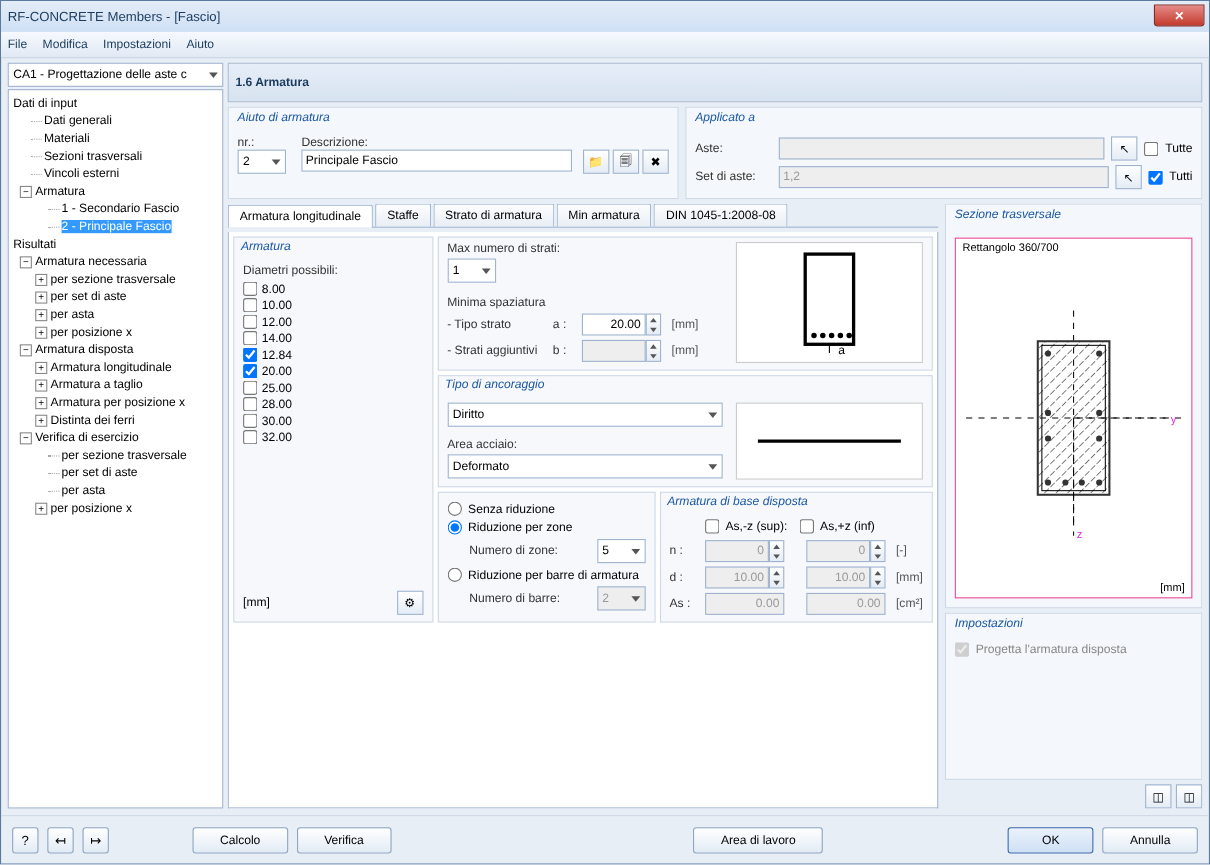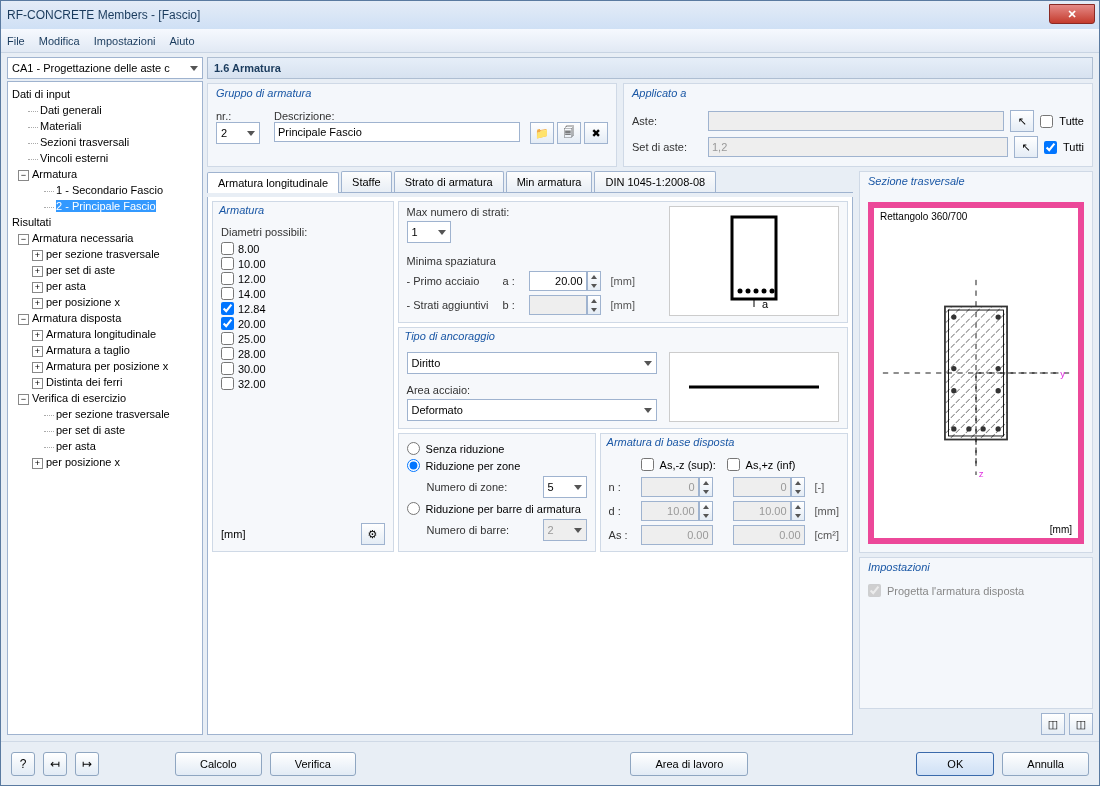--- a/index.html
+++ b/index.html
@@ -13,21 +13,21 @@
 .body-row { flex: 1; display: flex; padding: 4px 6px 4px 6px; gap: 4px; overflow: hidden; }
 .left-col { width: 196px; display: flex; flex-direction: column; }
 .dropdown-ca { height: 22px; background: #fff; border: 1px solid #9fb3cf; display: flex; align-items: center; padding: 0 4px; justify-content: space-between; width: 100%; }
 .arrow { width: 0; height: 0; border-left: 4px solid transparent; border-right: 4px solid transparent; border-top: 5px solid #555; }
 .tree { flex: 1; background: #fff; border: 1px solid #9fb3cf; margin-top: 2px; overflow: auto; padding: 4px 2px; line-height: 16px; color: #000; }
 .tree .node { white-space: nowrap; padding: 0 2px; }
 .tree .sel { background: #3399ff; color: #fff; }
 .tree .exp { display: inline-block; width: 11px; height: 11px; border: 1px solid #888; text-align: center; line-height: 9px; font-size: 9px; margin-right: 3px; }
 .tree .dots { display: inline-block; width: 10px; border-top: 1px dotted #aaa; vertical-align: middle; margin-right: 2px; }
 .right-col { flex: 1; display: flex; flex-direction: column; }
-.page-title { height: 22px; background: linear-gradient(#e6eef8,#d7e2f0); border: 1px solid #aebed2; display: flex; align-items: center; padding-left: 6px; font-weight: bold; color: #1a3b5d; }
+.page-title { height: 36px; background: linear-gradient(#e6eef8,#d7e2f0); border: 1px solid #aebed2; display: flex; align-items: center; padding-left: 6px; font-weight: bold; color: #1a3b5d; }
 .right-body { flex: 1; display: flex; gap: 6px; margin-top: 4px; overflow: hidden; }
 .main-area { flex: 1; display: flex; flex-direction: column; gap: 4px; }
 .side-area { width: 234px; display: flex; flex-direction: column; gap: 4px; }
 .panel { border: 1px solid #cfd9e6; background: #f4f7fb; }
 .panel .hdr { height: 22px; padding: 3px 8px; color: #1a57a5; font-style: italic; }
 .panel .content { padding: 4px 8px 8px 8px; }
 .grp-top { display: flex; gap: 6px; }
 .hstack { display: flex; align-items: center; gap: 6px; }
 .lbl { color: #333; }
 .input, select, input[type=text] { background: #fff; border: 1px solid #9fb3cf; height: 20px; padding: 1px 3px; }
@@ -45,21 +45,21 @@
 .diam-list { display: flex; flex-direction: column; gap: 2px; margin-top: 4px; }
 .diam-list label { display: flex; align-items: center; gap: 4px; }
 .spin { display: flex; align-items: center; }
 .spin input { width: 58px; text-align: right; }
 .spin .sp { width: 14px; height: 20px; border: 1px solid #9fb3cf; background: linear-gradient(#fff,#e4ecf5); display: flex; flex-direction: column; }
 .spin .sp div { flex: 1; display: flex; align-items: center; justify-content: center; }
 .spin .sp .up::before { content:""; border-left:3px solid transparent; border-right:3px solid transparent; border-bottom:4px solid #555; }
 .spin .sp .dn::before { content:""; border-left:3px solid transparent; border-right:3px solid transparent; border-top:4px solid #555; }
 .radio-row { display: flex; align-items: center; gap: 6px; margin: 4px 0; }
 .prev-box { width: 170px; border: 1px solid #ccc; background: #fff; display: flex; align-items: center; justify-content: center; }
-.cross-prev { flex: 1; border: 6px solid #ec4899; background: #fff; position: relative; text-align: center; }
+.cross-prev { flex: 1; border: 1px solid #ec4899; background: #fff; position: relative; text-align: center; }
 .footer { height: 44px; display: flex; align-items: center; padding: 0 10px; gap: 8px; border-top: 1px solid #cfd9e6; margin-top: 2px; }
 .pill-btn { height: 24px; padding: 0 24px; border: 1px solid #8fa6c1; background: linear-gradient(#fff,#e2ebf5); border-radius: 3px; display: inline-flex; align-items: center; justify-content: center; }
 .pill-btn.primary { border: 1px solid #3a6aab; background: linear-gradient(#eaf2fc,#cfe0f5); min-width: 78px; font-weight: normal; }
 .small-sq { width: 24px; height: 24px; border: 1px solid #8fa6c1; background: linear-gradient(#fff,#e2ebf5); border-radius: 3px; display:inline-flex;align-items:center;justify-content:center; font-size:12px; }
 .flex-spacer { flex: 1; }
 .unit { color:#555; margin-left:4px; }
 .svg-axes line { stroke:#000; stroke-dasharray: 6 6; }
 </style>
 </head>
 <body>
@@ -108,21 +108,21 @@
         <div class="node" style="padding-left:34px"><span class="dots"></span><span>per asta</span></div>
         <div class="node" style="padding-left:22px"><span class="exp">+</span><span>per posizione x</span></div>
       </div>
     </div>
 
     <div class="right-col">
       <div class="page-title">1.6 Armatura</div>
 
       <div class="grp-top" style="margin-top:4px">
         <div class="panel" style="flex:1">
-          <div class="hdr">Gruppo di armatura</div>
+          <div class="hdr">Aiuto di armatura</div>
           <div class="content">
             <div style="display:flex; gap:10px">
               <div style="width:48px">
                 <div class="lbl">nr.:</div>
                 <div class="dropdown-ca" style="width:44px">
                     <span>2</span>
                     <span class="arrow"></span>
                   </div>
               </div>
               <div style="flex:1">
@@ -232,21 +232,21 @@
                 <div class="sub-panel">
                   <div class="content" style="display:flex;gap:12px">
                     <div style="flex:1">
                       <div class="lbl">Max numero di strati:</div>
                       <div class="dropdown-ca" style="width:44px;margin-top:3px">
                           <span>1</span>
                           <span class="arrow"></span>
                         </div>
                       <div class="lbl" style="margin-top:12px">Minima spaziatura</div>
                       <div class="hstack" style="margin-top:4px">
-                        <span class="lbl" style="width:90px">- Primo acciaio</span>
+                        <span class="lbl" style="width:90px">- Tipo strato</span>
                         <span class="lbl" style="width:20px">a :</span>
                         <span class="spin">
                             <input type="text" value="20.00" style="">
                             <span class="sp">
                               <div class="up"></div>
                               <div class="dn"></div>
                             </span>
                           </span>
                         <span class="unit">[mm]</span>
                       </div>

